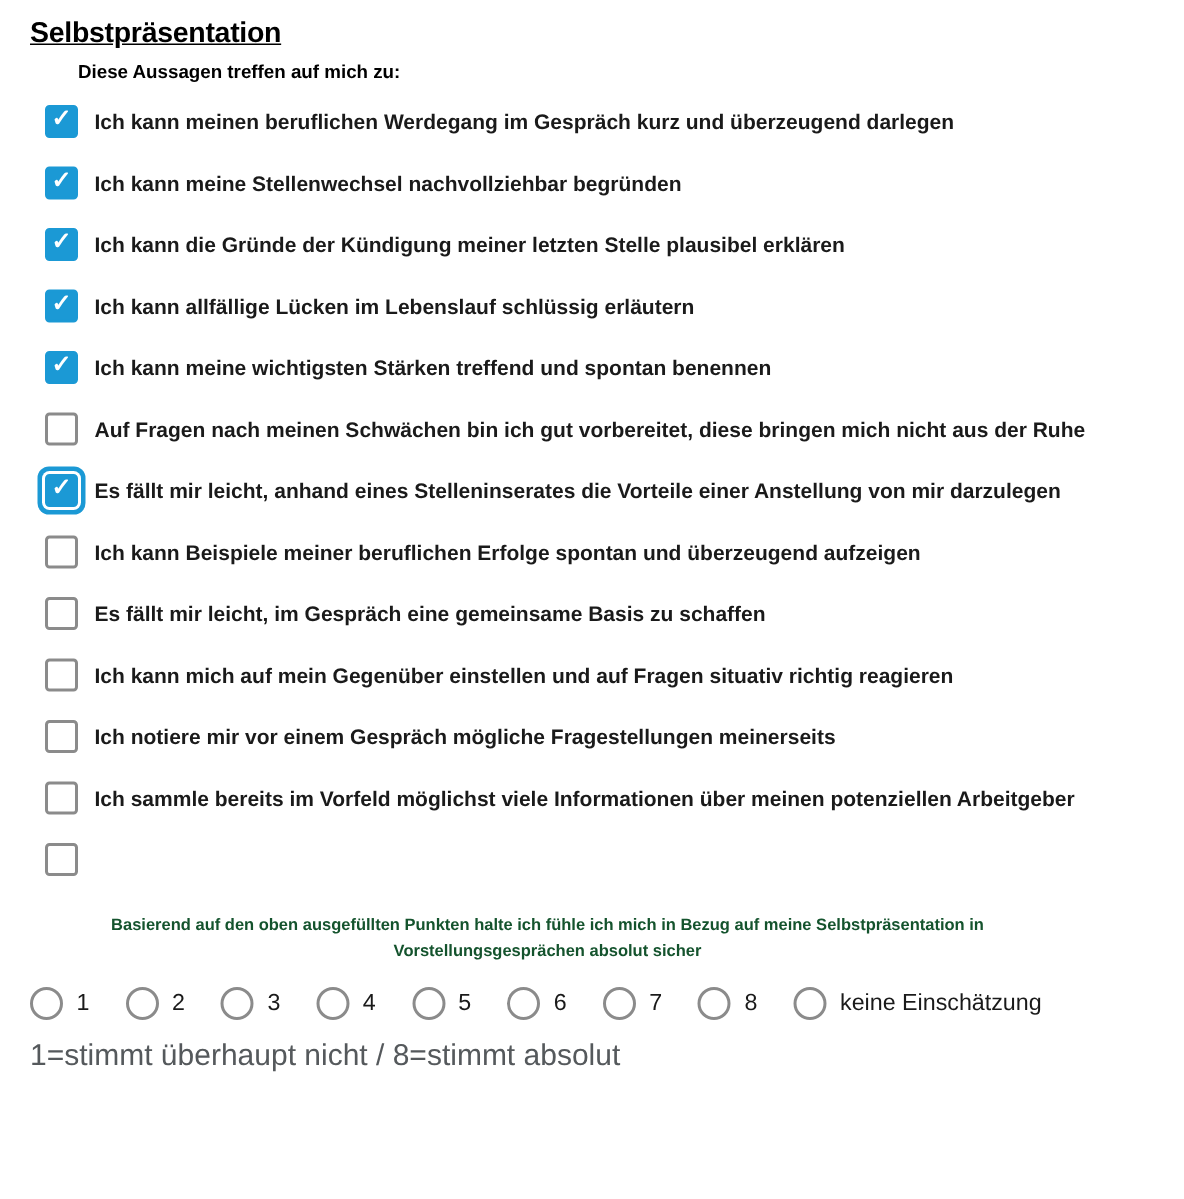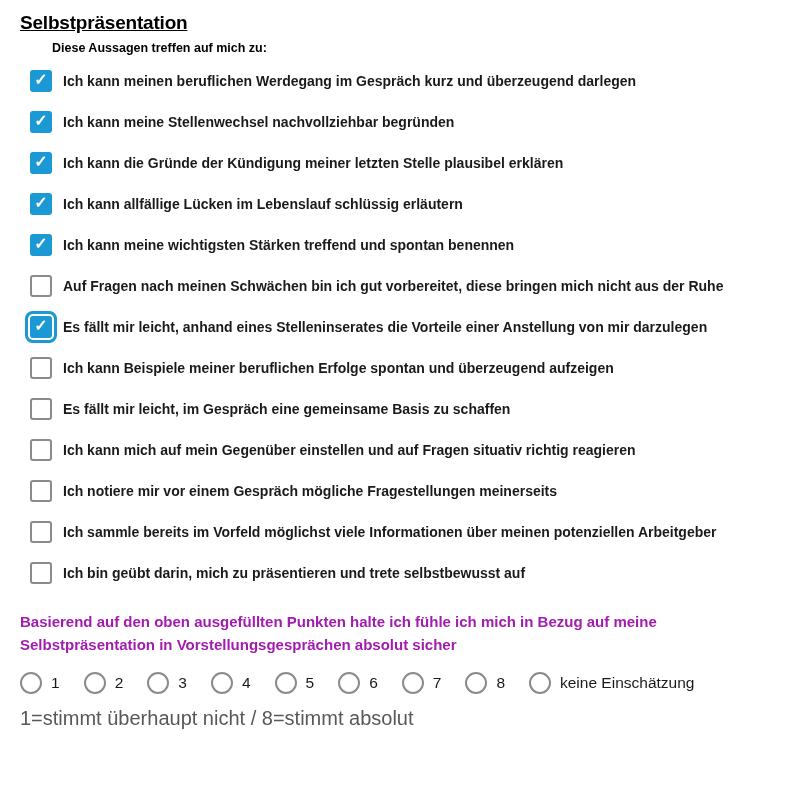--- a/index.html
+++ b/index.html
@@ -69,26 +69,27 @@
     transform:translateY(-1px);
   }
   .cb-label{
     font-size:14px;
     line-height:25px;
     max-width:710px;
     color:var(--text);
     font-weight:bold;
   }
   .statement{
-    font-size:15px;
-    font-weight:700;
-    color:#a21caf;
+    font-size:11px;
+    font-weight:700;
+    color:#14532d;
     line-height:1.5;
     max-width:690px;
     margin:25px 0 0 0;
+    text-align:center;
   }
   .radio-row{
     display:flex;
     align-items:center;
     gap:24px;
     margin:16px 0 0 0;
   }
   .radio-opt{
     display:flex;
     align-items:center;
@@ -202,21 +203,20 @@
       <span class="check-glyph"></span>
     </span>
     <span class="cb-label">Ich sammle bereits im Vorfeld möglichst viele Informationen über meinen potenziellen Arbeitgeber</span>
   </label>
 
 
   <label class="cb-row">
     <span class="checkbox">
       <span class="check-glyph"></span>
     </span>
-    <span class="cb-label">Ich bin geübt darin, mich zu präsentieren und trete selbstbewusst auf</span>
   </label>
 </div>
 
   <div class="statement">Basierend auf den oben ausgefüllten Punkten halte ich fühle ich mich in Bezug auf meine Selbstpräsentation in Vorstellungsgesprächen absolut sicher</div>
 
   <div class="radio-row" id="radio-row">
   <label class="radio-opt">
     <span class="radio"></span>
     <span class="radio-label">1</span>
   </label>

